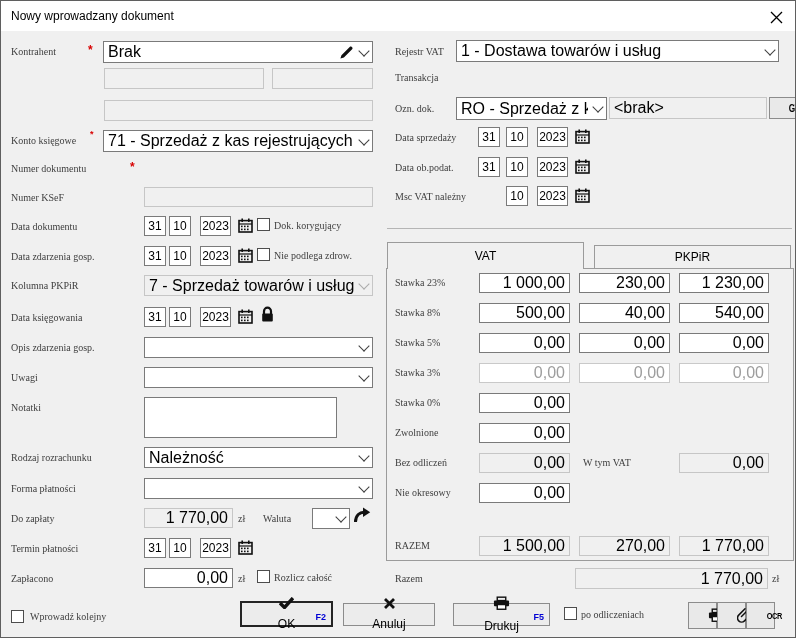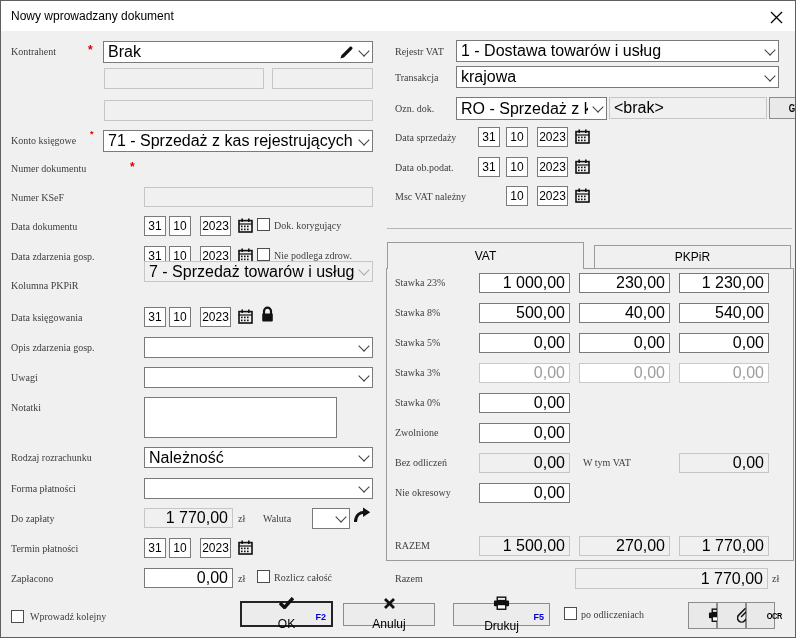--- a/index.html
+++ b/index.html
@@ -124,21 +124,21 @@
           <rect x="3" y="10.6" width="1.6" height="1.6"></rect>
           <rect x="6" y="10.6" width="1.6" height="1.6"></rect>
           <rect x="9" y="10.6" width="1.6" height="1.6"></rect>
         </g>
       </svg>
   </span>
   <span class="cb" style="left:256px;top:247px"></span>
   <span class="lbl" style="left:273px;top:249px">Nie podlega zdrow.</span>
 
   <span class="lbl" style="left:10px;top:279px">Kolumna PKPiR</span>
-  <div class="field dis" style="left:143px;top:260px;width:229px;height:21px">
+  <div class="field dis" style="left:143px;top:274px;width:229px;height:21px">
     <span class="txt">7 - Sprzedaż towarów i usług</span>
     <span class="chev"></span>
   </div>
 
   <span class="lbl" style="left:10px;top:311px">Data księgowania</span>
   <span class="dbox" style="left:143px;top:306px">31</span>
   <span class="dbox" style="left:168px;top:306px">10</span>
   <span class="dbox yr" style="left:199px;top:306px">2023</span>
   <span class="icon" style="left:237px;top:308px">
     <svg width="15" height="15" viewBox="0 0 15 15">
@@ -237,24 +237,20 @@
   <span class="cb" style="left:10px;top:609px"></span>
   <span class="lbl" style="left:29px;top:610px">Wprowadź kolejny</span>
 
   <span class="lbl" style="left:394px;top:45px">Rejestr VAT</span>
   <div class="field" style="left:455px;top:39px;width:323px;height:22px">
     <span class="txt">1 - Dostawa towarów i usług</span>
     <span class="chev"></span>
   </div>
 
   <span class="lbl" style="left:394px;top:71px">Transakcja</span>
-  <div class="field" style="left:455px;top:65px;width:323px;height:22px">
-    <span class="txt">krajowa</span>
-    <span class="chev"></span>
-  </div>
 
   <span class="lbl" style="left:394px;top:102px">Ozn. dok.</span>
   <div class="field" style="left:455px;top:96px;width:151px;height:23px">
     <span class="txt">RO - Sprzedaż z kas rejes</span>
     <span class="chev"></span>
   </div>
   <div class="field dis" style="left:608px;top:96px;width:158px;height:22px">&lt;brak&gt;</div>
   <div class="smallbtn" style="left:768px;top:96px;width:24px;height:22px">
     <span class="condensed">GTU</span>
   </div>

